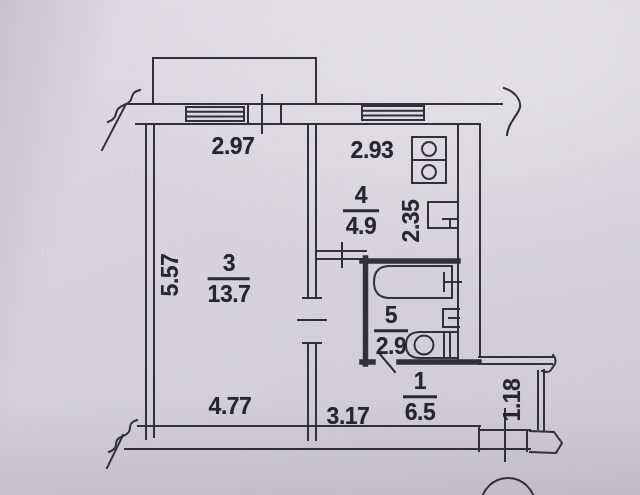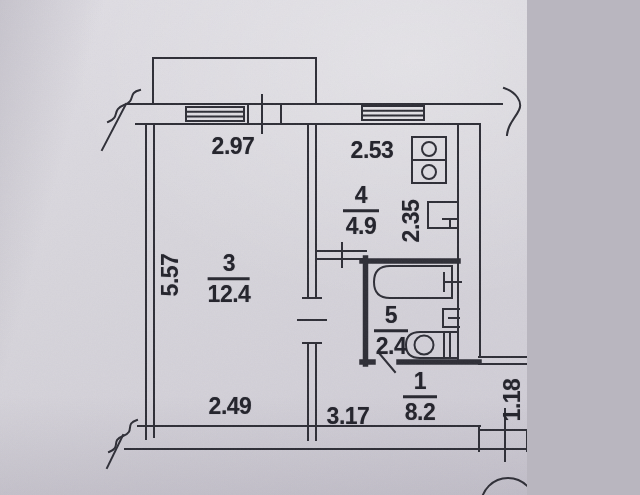--- a/index.html
+++ b/index.html
@@ -1,17 +1,17 @@
 <!DOCTYPE html>
 <html><head>
 <meta charset="utf-8">
 <style>
   html,body{margin:0;padding:0;background:#b9b6bf;}
   .photo{
-    position:relative;width:527px;height:495px;overflow:hidden;
+    position:relative;width:640px;height:495px;overflow:hidden;
     font-family:"Liberation Sans",sans-serif;font-weight:700;color:#26262e;
     background:
       radial-gradient(120% 90% at 78% 12%, rgba(255,255,255,.30), rgba(255,255,255,0) 55%),
       linear-gradient(105deg, rgba(104,98,116,.20), rgba(104,98,116,0) 16%),
       linear-gradient(to top, rgba(104,98,116,.14), rgba(104,98,116,0) 20%),
       linear-gradient(160deg,#e0deE4 0%, #d8d6dc 45%, #cfccd5 100%);
   }
   svg.plan{position:absolute;left:0;top:0;filter:blur(.3px);}
   .lbl{
     position:absolute;transform:translate(-50%,-50%);
@@ -166,41 +166,41 @@
         <path d="M450,332 V358"></path>
       </g>
 
       <circle cx="508" cy="505" r="27"></circle>
     </g>
 
     <rect width="640" height="495" filter="url(#grain)"></rect>
   </svg>
 
   <div class="lbl" style="left:233px;top:146px">2.97</div>
-  <div class="lbl" style="left:372px;top:150px">2.53</div>
+  <div class="lbl" style="left:372px;top:150px">2.93</div>
   <div class="lbl v" style="left:411px;top:221px">2.35</div>
   <div class="lbl v" style="left:170px;top:275px">5.57</div>
-  <div class="lbl" style="left:230px;top:406px">2.49</div>
+  <div class="lbl" style="left:230px;top:406px">4.77</div>
   <div class="lbl" style="left:348px;top:416px">3.17</div>
   <div class="lbl v" style="left:512px;top:400px">1.18</div>
 
   <div class="room" style="left:229px;top:279px">
     <span>3</span>
     <span class="bar" style="width:42px"></span>
-    <span>12.4</span>
+    <span>13.7</span>
   </div>
   <div class="room" style="left:361px;top:211px">
     <span>4</span>
     <span class="bar" style="width:36px"></span>
     <span>4.9</span>
   </div>
   <div class="room" style="left:391px;top:331px">
     <span>5</span>
     <span class="bar" style="width:34px"></span>
-    <span>2.4</span>
+    <span>2.9</span>
   </div>
   <div class="room" style="left:420px;top:397px">
     <span>1</span>
     <span class="bar" style="width:34px"></span>
-    <span>8.2</span>
+    <span>6.5</span>
   </div>
 
 </div>
 
 </body></html>

